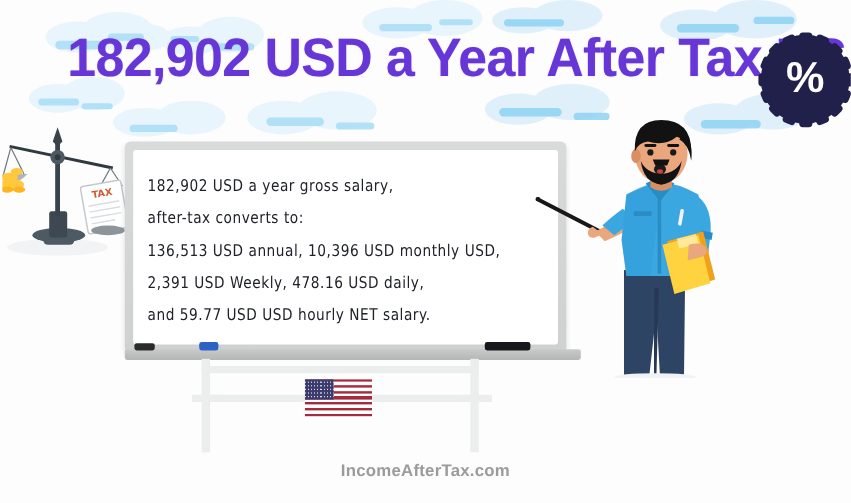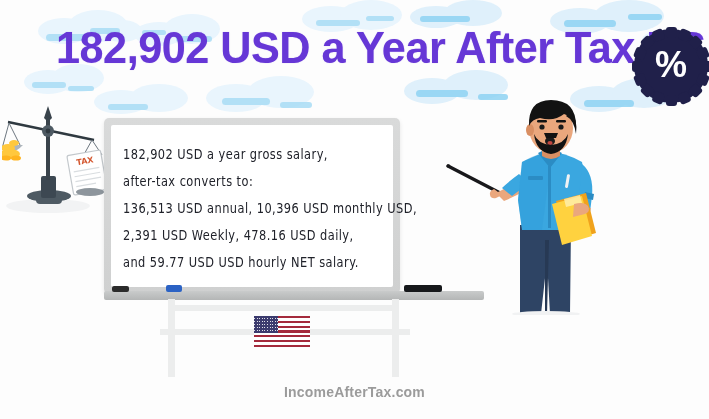--- a/index.html
+++ b/index.html
@@ -99,21 +99,21 @@
   }
 
   
   #scales { position: absolute; left: 2px; top: 100px; width: 112px; height: 118px; }
 
   
   #whiteboard {
     position: absolute;
     left: 104px;
     top: 118px;
-    width: 296px;
+    width: 368px;
     height: 176px;
     background: linear-gradient(#d9dada, #cfd0d0);
     border-radius: 5px;
     padding: 7px;
     box-sizing: border-box;
     box-shadow: 0 2px 4px rgba(0,0,0,.10);
   }
   #whiteboard .surface {
     width: 100%;
     height: 100%;

